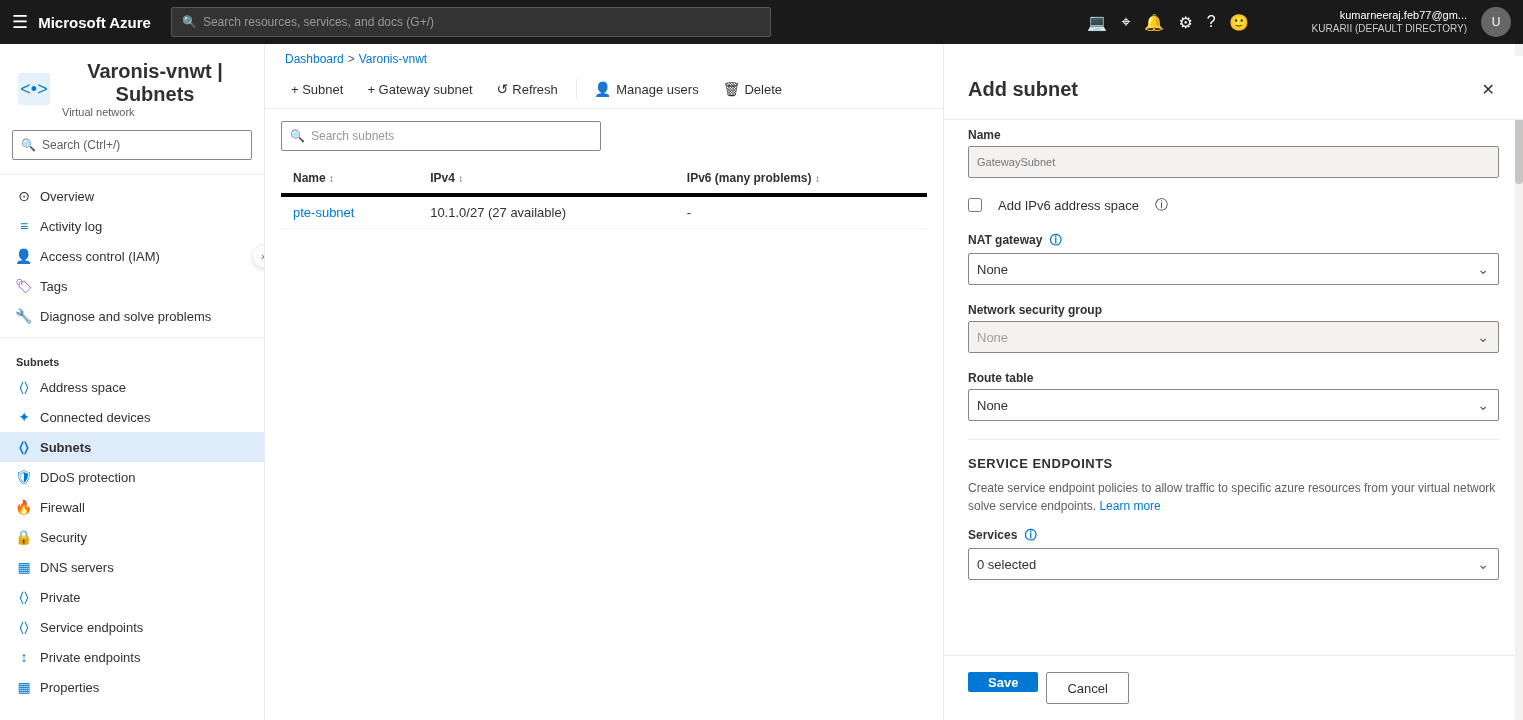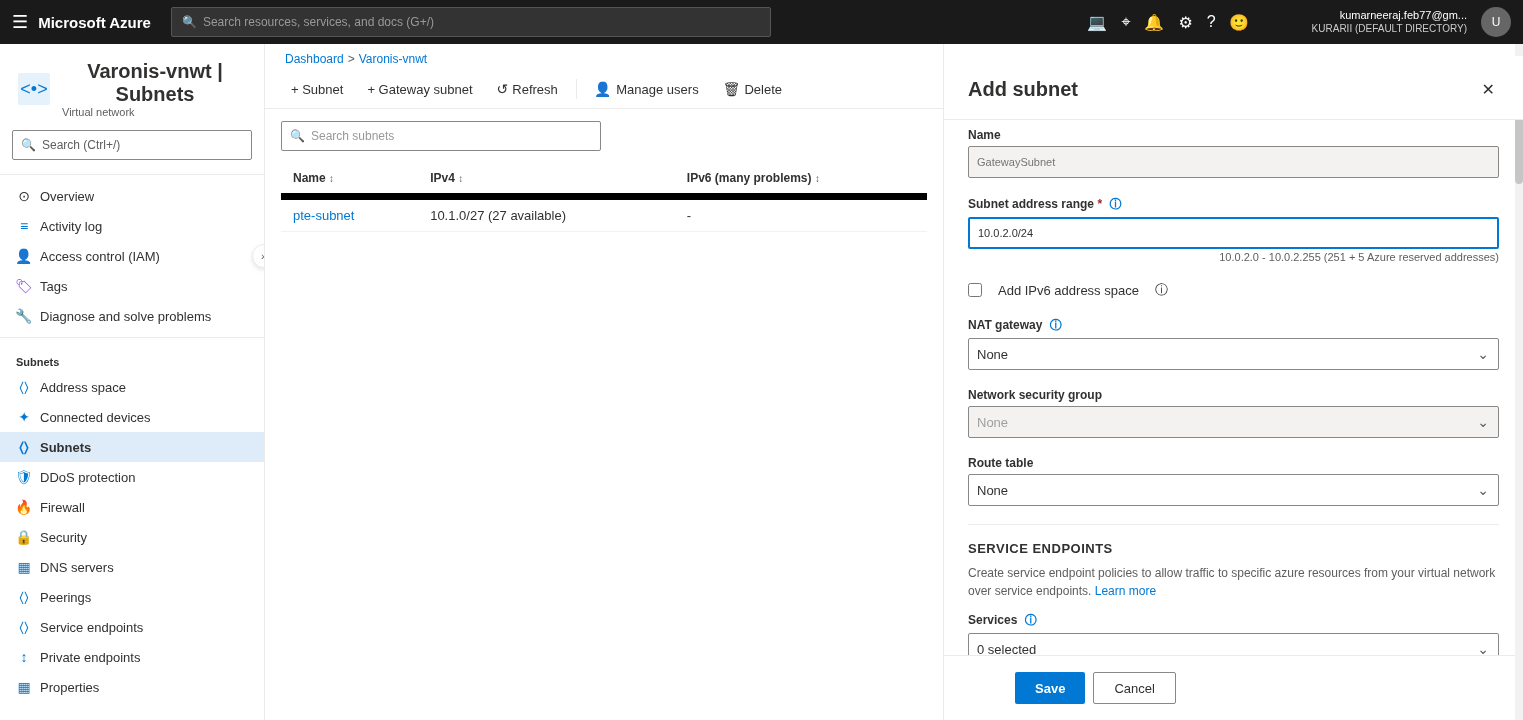--- a/index.html
+++ b/index.html
@@ -169,21 +169,21 @@
       font-size: 12px;
       color: #605e5c;
     }
     .data-table { width: 100%; border-collapse: collapse; }
     .data-table th {
       text-align: left;
       padding: 8px 12px;
       font-size: 12px;
       font-weight: 600;
       color: #323130;
-      border-bottom: 7px solid #000000;
+      border-bottom: 4px solid #000000;
       white-space: nowrap;
     }
     .data-table td {
       padding: 8px 12px;
       font-size: 13px;
       border-bottom: 1px solid #f3f2f1;
     }
     .link-cell { color: #0078d4; cursor: pointer; text-decoration: none; }
     .sort-icon { font-size: 10px; color: #605e5c; }
 
@@ -296,27 +296,26 @@
       display: flex;
       gap: 8px;
       position: sticky;
       bottom: 0;
       background: #fff;
     }
     .btn-primary {
       background: #0078d4;
       color: #fff;
       border: none;
-      height: 32px;
+      height: 20px;
       padding: 0 20px;
       border-radius: 2px;
       font-size: 13px;
       cursor: pointer;
       font-weight: 600;
-      margin-left: 47px;
     }
     .btn-secondary {
       background: #fff;
       color: #323130;
       border: 1px solid #8a8886;
       height: 32px;
       padding: 0 20px;
       border-radius: 2px;
       font-size: 13px;
       cursor: pointer;
@@ -452,21 +451,21 @@
       <div class="nav-item">
         <span class="nav-icon" style="color:#0078d4;">🔒</span>
         <span>Security</span>
       </div>
       <div class="nav-item">
         <span class="nav-icon" style="color:#0078d4;">▦</span>
         <span>DNS servers</span>
       </div>
       <div class="nav-item">
         <span class="nav-icon" style="color:#0078d4;">〈〉</span>
-        <span>Peerings</span>
+        <span>Private</span>
       </div>
       <div class="nav-item">
         <span class="nav-icon" style="color:#0078d4;">〈〉</span>
         <span>Service endpoints</span>
       </div>
       <div class="nav-item">
         <span class="nav-icon" style="color:#0078d4;">↕</span>
         <span>Private endpoints</span>
       </div>
       <div class="nav-item">
@@ -548,29 +547,20 @@
       <button class="panel-close">✕</button>
     </div>
 
     <div class="panel-body">
 
       <div class="form-group">
         <label class="form-label">Name</label>
         <input class="form-input disabled" type="text" readonly="" placeholder="GatewaySubnet" style="">
       </div>
 
-      <div class="form-group">
-        <label class="form-label">
-          <span>Subnet address range</span>
-          <span class="required"> *</span>
-          <span class="info-icon">ⓘ</span>
-        </label>
-        <input class="form-input active" type="text" value="10.0.2.0/24" style="">
-        <div class="form-hint">10.0.2.0 - 10.0.2.255 (251 + 5 Azure reserved addresses)</div>
-      </div>
 
       <div class="checkbox-row">
         <input type="checkbox" id="ipv6cb" style="">
         <label class="checkbox-label" for="ipv6cb">Add IPv6 address space</label>
         <span class="info-icon">ⓘ</span>
       </div>
 
       <div class="form-group">
         <label class="form-label">
           <span>NAT gateway</span>
@@ -598,21 +588,21 @@
           <select class="form-select">
             <option>None</option>
           </select>
         </div>
       </div>
 
       <div class="nav-divider" style="margin: 16px 0;"></div>
 
       <div class="section-title">SERVICE ENDPOINTS</div>
       <div class="section-desc">
-        <span>Create service endpoint policies to allow traffic to specific azure resources from your virtual network over service endpoints.</span>
+        <span>Create service endpoint policies to allow traffic to specific azure resources from your virtual network solve service endpoints.</span>
         <a>Learn more</a>
       </div>
 
       <div class="form-group">
         <label class="form-label">
           <span>Services</span>
           <span class="info-icon">ⓘ</span>
         </label>
         <div class="select-wrapper">
           <select class="form-select">

